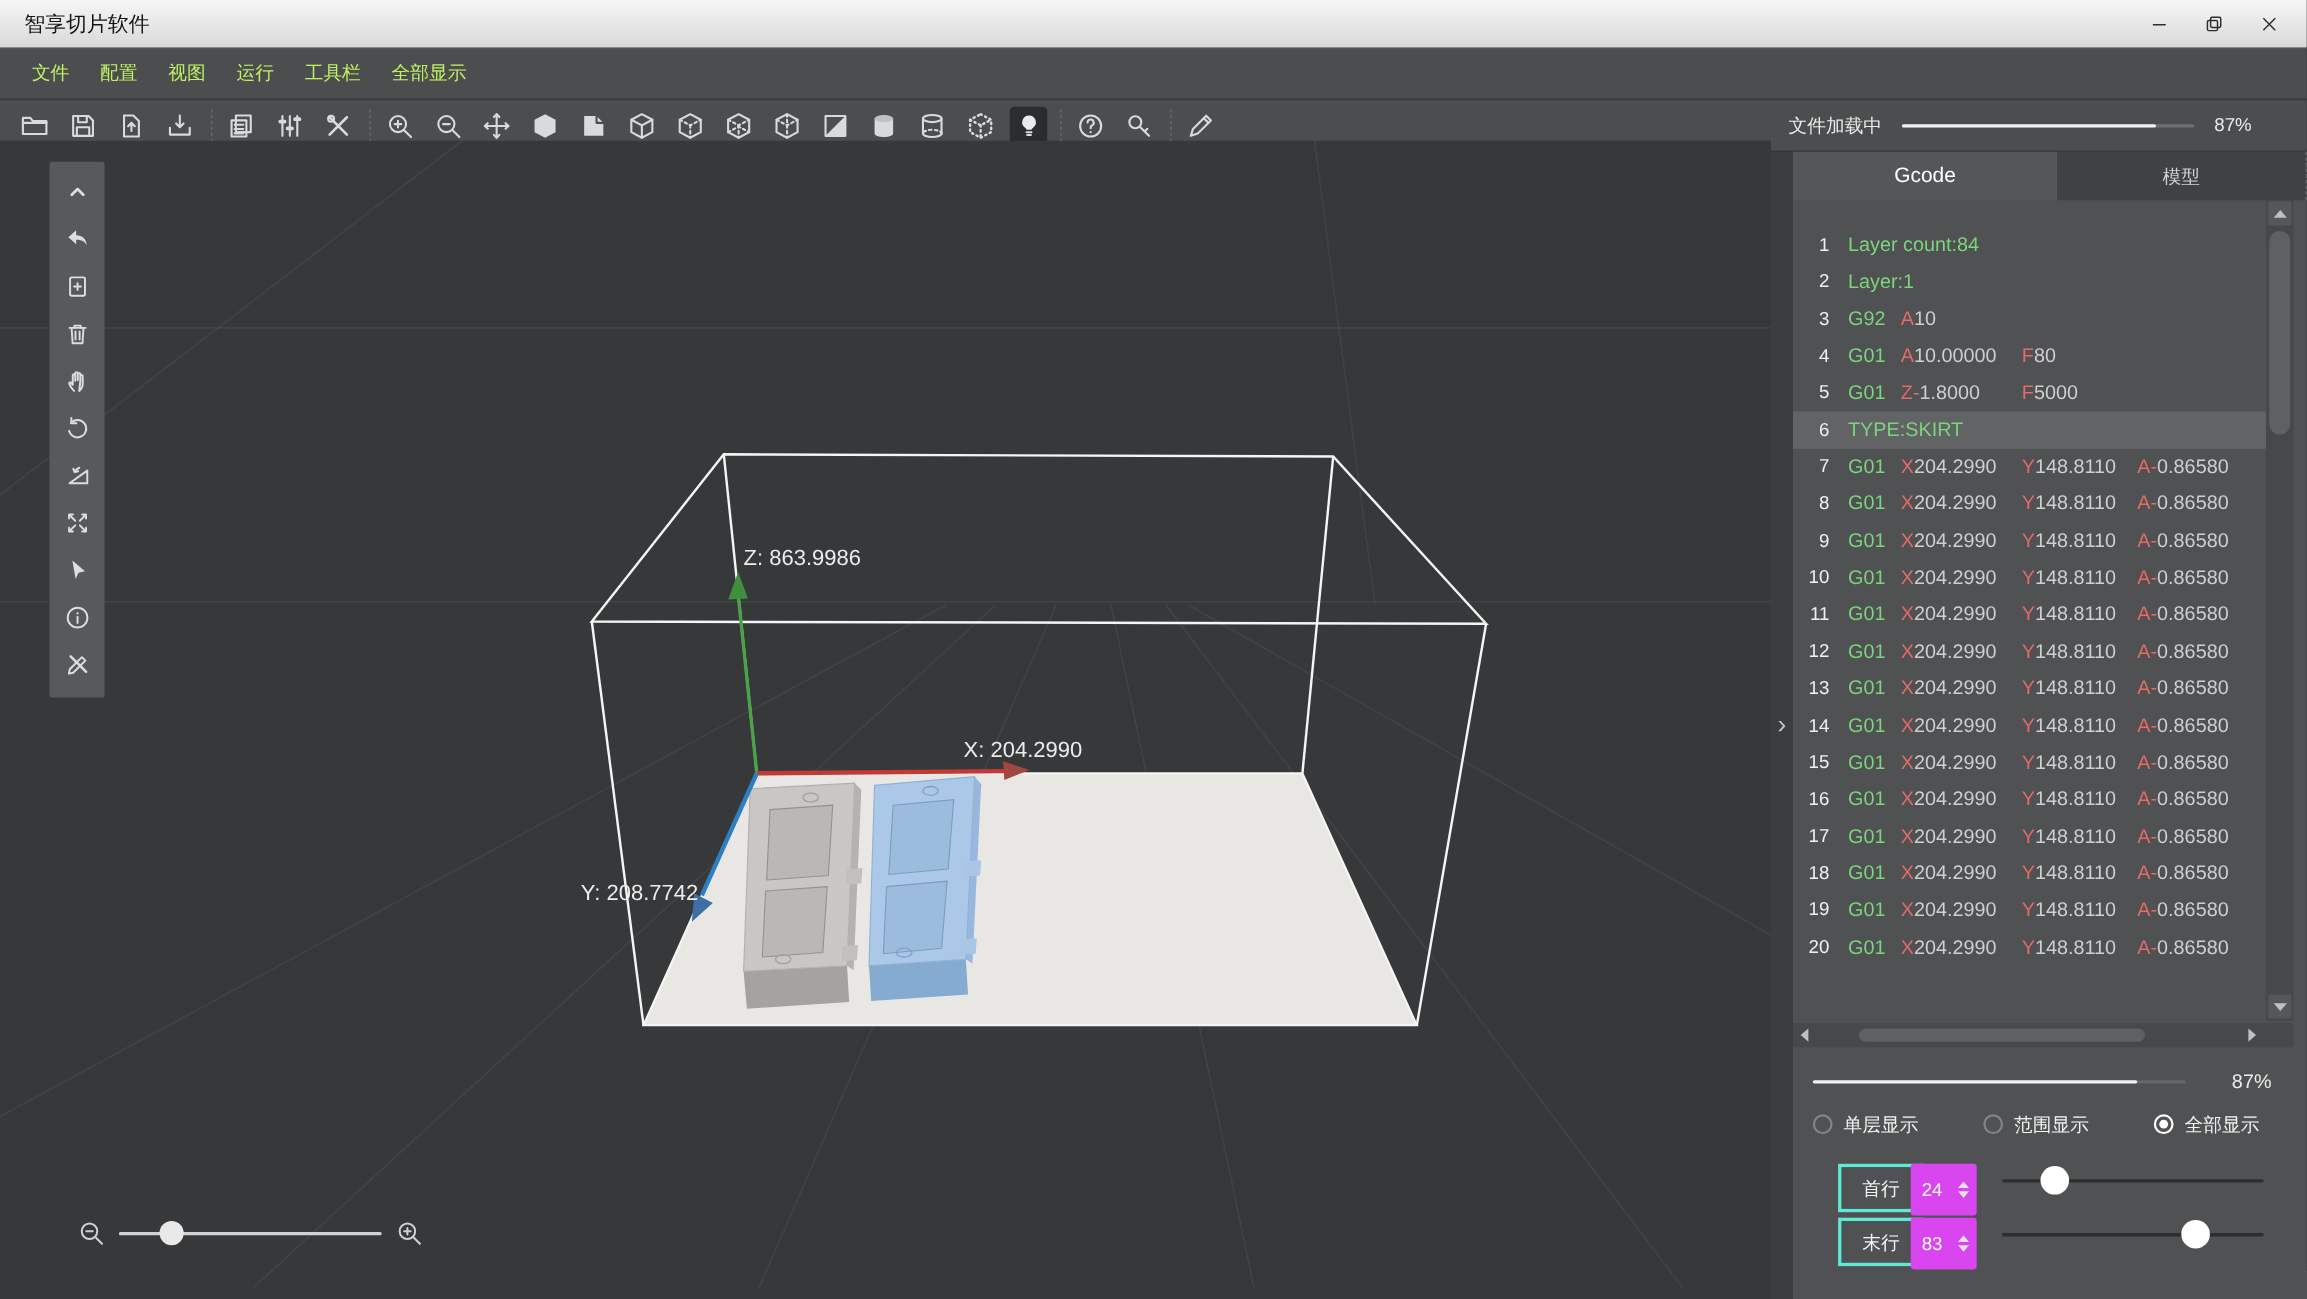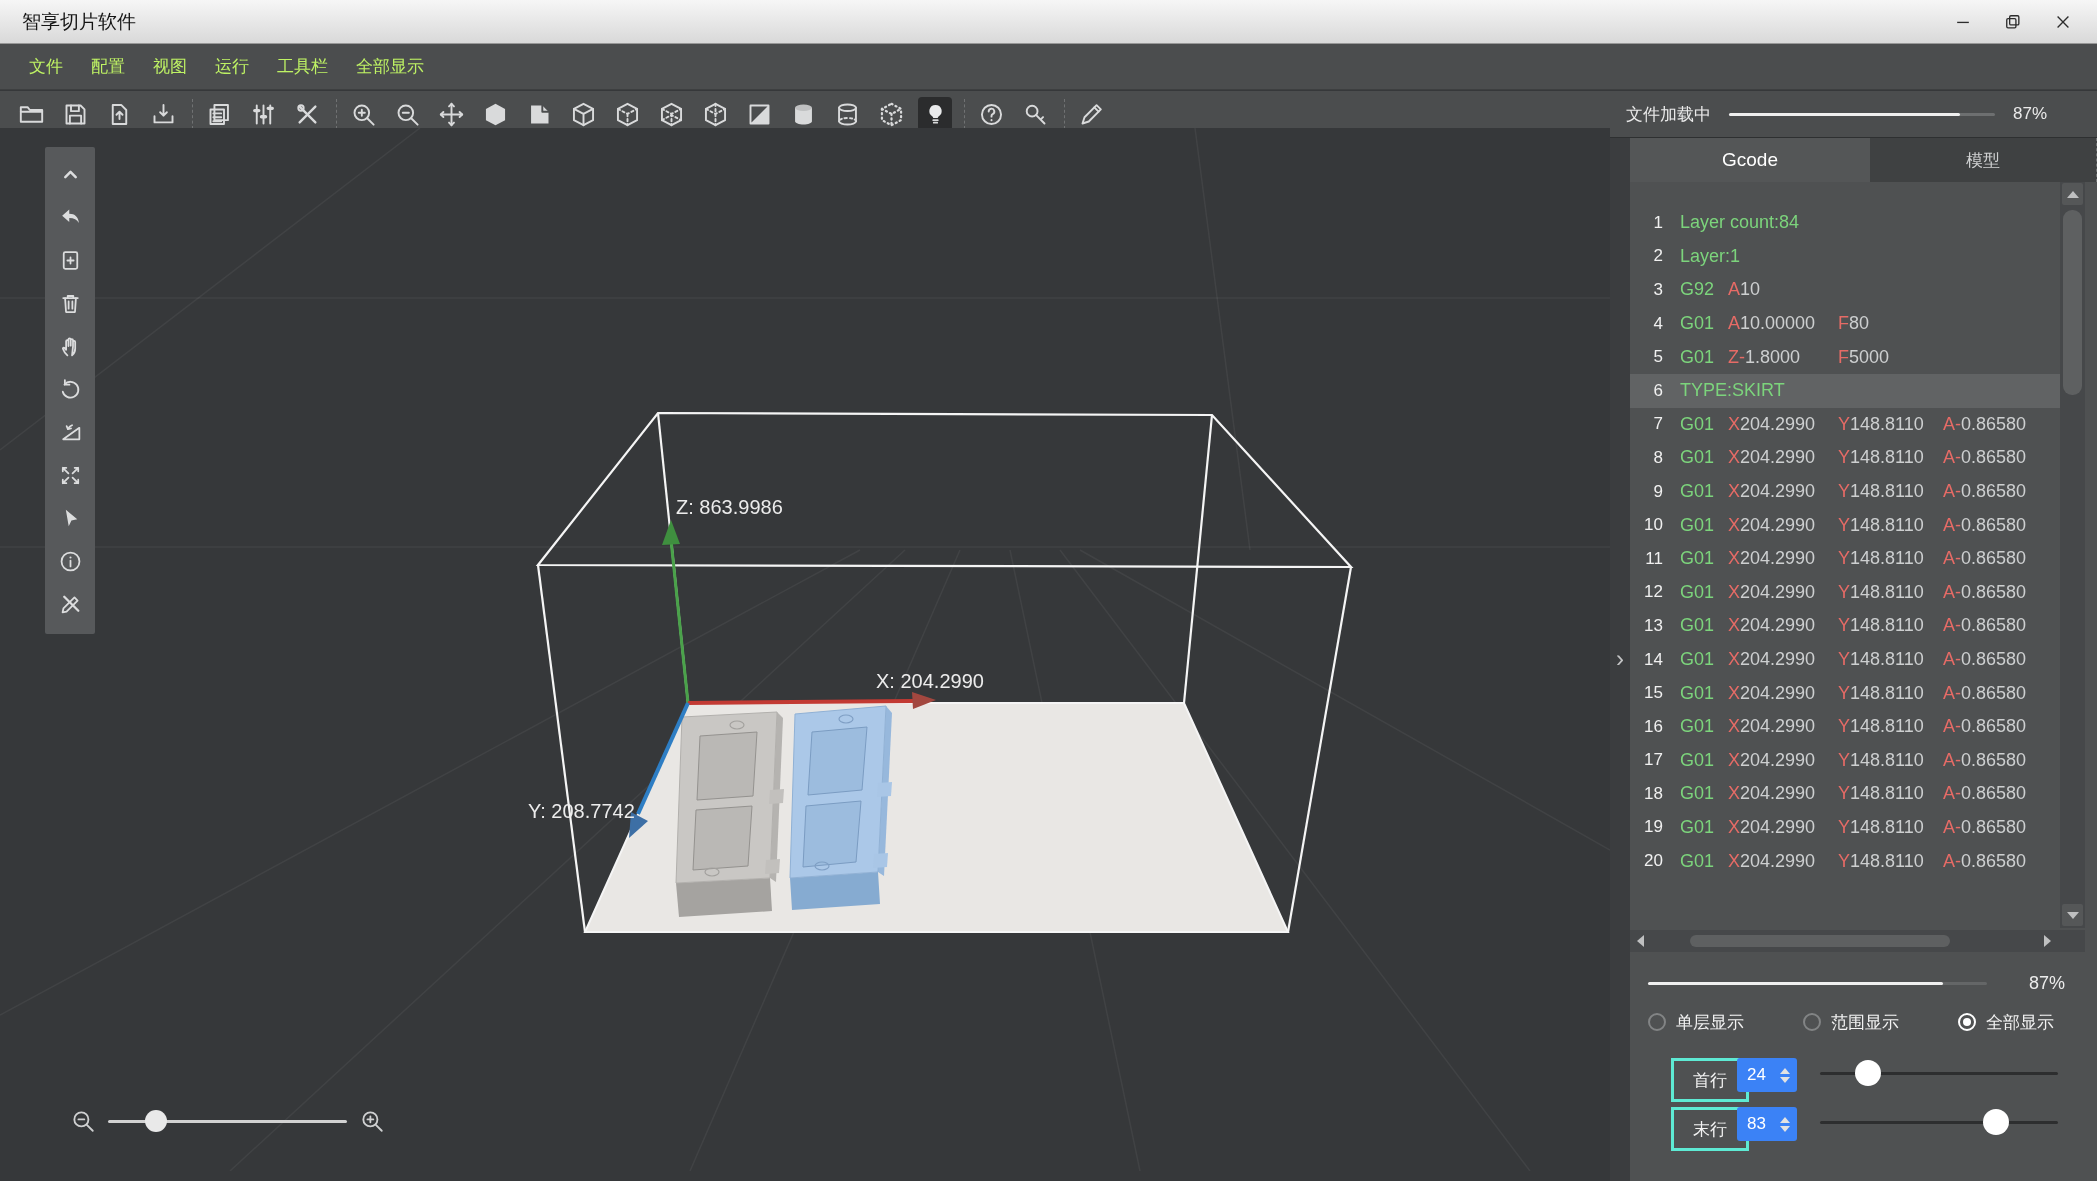--- a/index.html
+++ b/index.html
@@ -86,21 +86,21 @@
   .radios{position:absolute;left:0;top:870px;width:467px;height:28px;}
   .radio-item{position:absolute;display:flex;align-items:center;gap:10px;height:28px;}
   .rcirc{width:18px;height:18px;border-radius:50%;border:2px solid #828485;box-sizing:border-box;}
   .radio-item.checked .rcirc{border-color:#ffffff;position:relative;}
   .radio-item.checked .rcirc::after{content:"";position:absolute;left:3px;top:3px;width:8px;height:8px;border-radius:50%;background:#ffffff;}
   .radio-item span{font-size:17px;color:#f2f2f2;}
   
   .linerow{position:absolute;left:0;width:467px;height:31px;}
   .lbtn{position:absolute;left:17px;top:0;width:78px;height:44px;border:3px solid #5eead4;box-sizing:border-box;
     display:flex;align-items:center;justify-content:center;font-size:17px;color:#f2f2f2;margin-left:24px;}
-  .spin{position:absolute;left:107px;top:0;width:60px;height:34px;background:#3b82f6;border-radius:3px;
+  .spin{position:absolute;left:107px;top:0;width:60px;height:47px;background:#d946ef;border-radius:3px;
     display:flex;align-items:center;}
   .spin .v{margin-left:10px;font-size:17px;color:#ffffff;}
   .spin .arrows{margin-left:auto;margin-right:7px;display:flex;flex-direction:column;gap:3px;}
   .spin .au{width:0;height:0;border-left:5px solid transparent;border-right:5px solid transparent;border-bottom:6px solid #e2e2e2;}
   .spin .ad{width:0;height:0;border-left:5px solid transparent;border-right:5px solid transparent;border-top:6px solid #e2e2e2;}
   .lslider{position:absolute;left:190px;top:0;width:238px;height:31px;}
   .lslider .track{position:absolute;left:0;right:0;top:14px;height:3px;background:#2d2e2f;border-radius:2px;}
   .lslider .thumb{position:absolute;top:2px;width:26px;height:26px;border-radius:50%;background:#ffffff;margin-left:-13px;}
 </style>
 </head>

